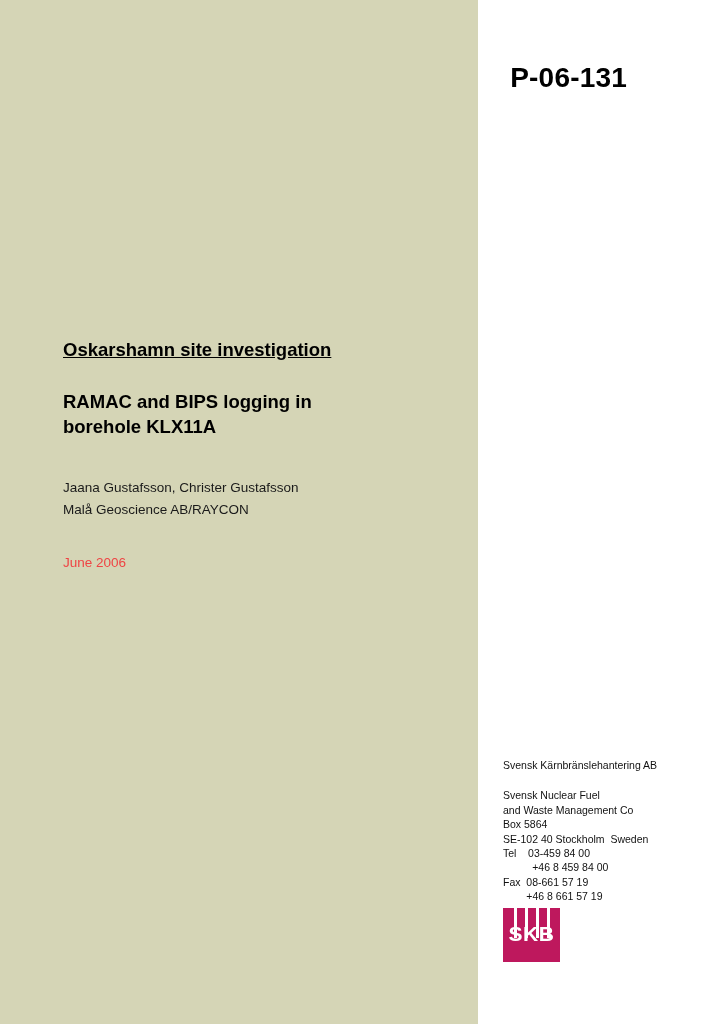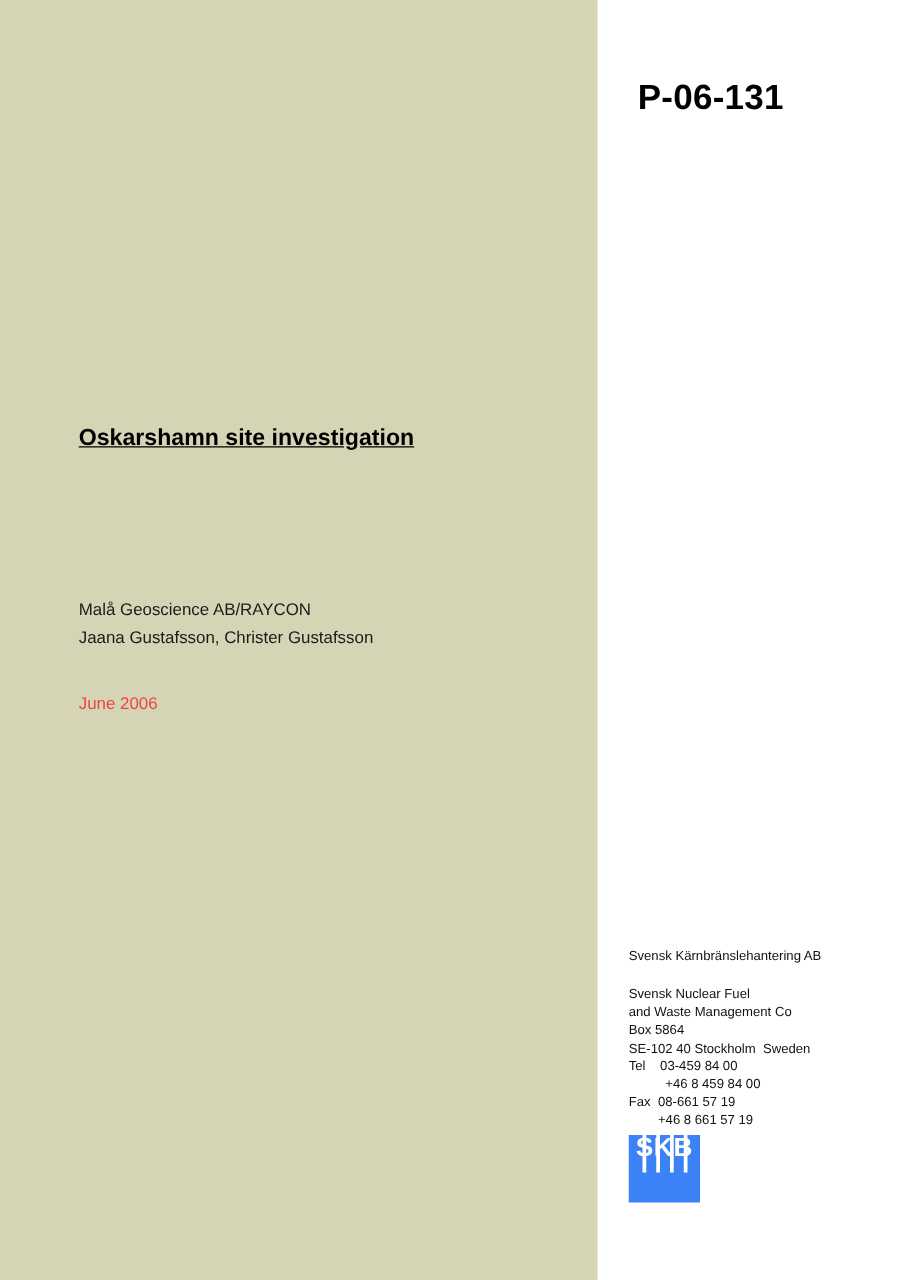--- a/index.html
+++ b/index.html
@@ -94,24 +94,24 @@
   .publisher .row {
     white-space: pre;
   }
   
   .logo {
     position: absolute;
     left: 503px;
     top: 908px;
     width: 57px;
     height: 54px;
-    background: #3b82f6;
+    background: #be185d;
     color: #ffffff;
     display: flex;
-    align-items: flex-start;
+    align-items: center;
     justify-content: center;
     box-sizing: border-box;
     padding-bottom: 4px;
   }
   .logo-stripes {
     position: absolute;
     left: 0;
     top: 0;
     width: 57px;
     height: 30px;
@@ -136,25 +136,26 @@
 <body>
 
 <div class="page">
 
   <div class="band"></div>
 
   <div class="report-number">P-06-131</div>
 
   <div class="title-block">
     <h2 class="site-title">Oskarshamn site investigation</h2>
+    <h1 class="main-title">RAMAC and BIPS logging in borehole KLX11A</h1>
   </div>
 
   <div class="authors">
+    <div>Jaana Gustafsson, Christer Gustafsson</div>
     <div>Malå Geoscience AB/RAYCON</div>
-    <div>Jaana Gustafsson, Christer Gustafsson</div>
   </div>
 
   <div class="date">June 2006</div>
 
   <div class="publisher">
     <div class="pub-name">Svensk Kärnbränslehantering AB</div>
     <div class="row">Svensk Nuclear Fuel</div>
     <div class="row">and Waste Management Co</div>
     <div class="row">Box 5864</div>
     <div class="row">SE-102 40 Stockholm  Sweden</div>

